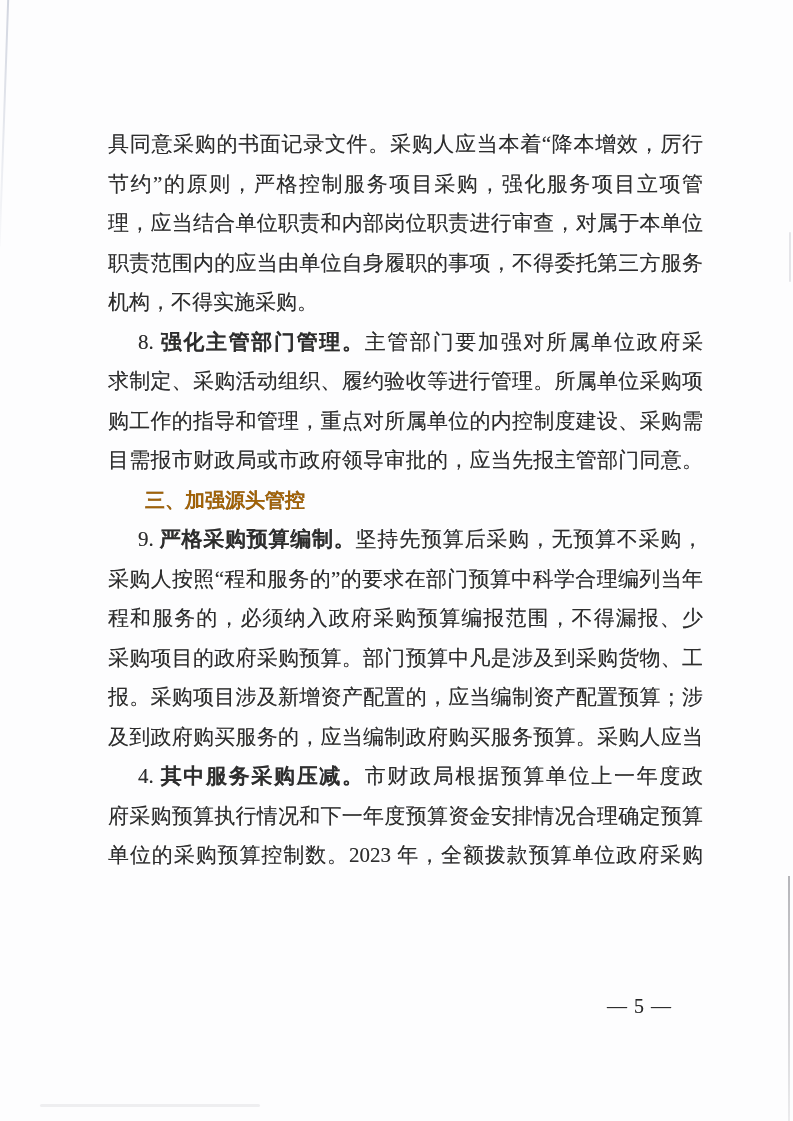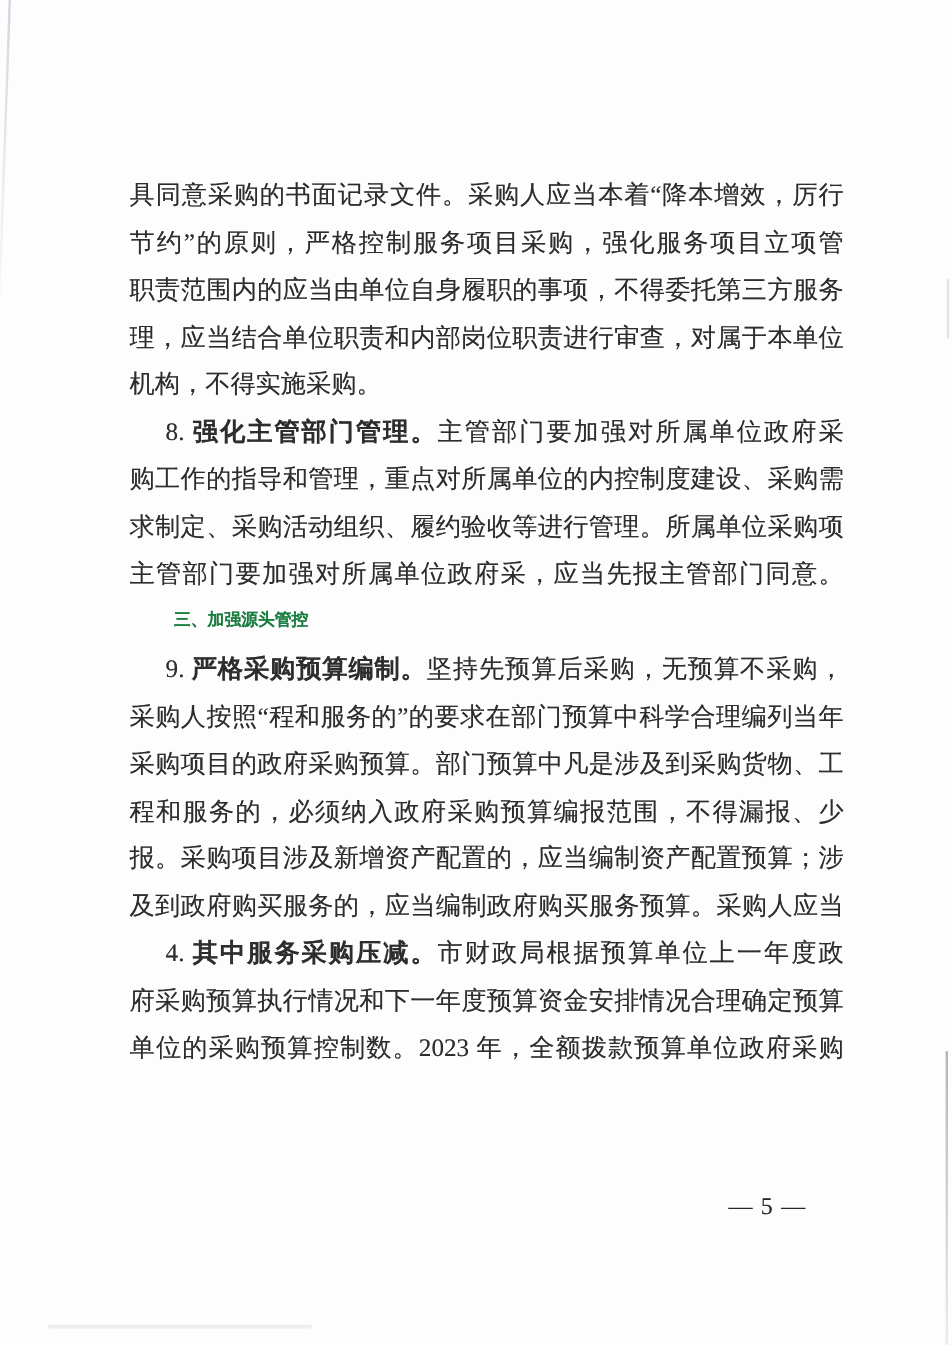--- a/index.html
+++ b/index.html
@@ -54,45 +54,45 @@
     bottom: 14px;
     width: 220px;
     height: 3px;
     background: rgba(170,170,175,0.18);
     border-radius: 2px;
   }
 
   .textcol {
     position: absolute;
     left: 108px;
-    top: 143px;
+    top: 125px;
     width: 595px;
     font-size: 21px;
   }
   .line {
     height: 39.5px;
     line-height: 39.5px;
     text-shadow: 0 0 0.5px rgba(40,40,40,0.45);
   }
   .fill {
     text-align: justify;
     text-align-last: justify;
   }
   .indent1 {
     text-indent: 30px;
   }
   .lead {
     font-weight: bold;
   }
   .heading {
-    font-family: Liberation Mono, monospace;
+    font-family: Liberation Sans, sans-serif;
     font-weight: bold;
-    font-size: 14px;
+    font-size: 20px;
     text-indent: 37px;
-    color: #15803d;
+    color: #a16207;
   }
   .page-number {
     position: absolute;
     top: 994px;
     right: 121px;
     font-size: 20px;
     line-height: 24px;
     letter-spacing: 1px;
     color: #262626;
     text-shadow: 0 0 0.5px rgba(40,40,40,0.4);
@@ -105,35 +105,35 @@
 
   <div class="scan-artifact-left"></div>
   <div class="scan-artifact-right-small"></div>
   <div class="scan-artifact-right"></div>
   <div class="scan-artifact-bottom"></div>
 
   <div class="textcol">
 
     <div class="line fill">具同意采购的书面记录文件。采购人应当本着“降本增效，厉行</div>
     <div class="line fill">节约”的原则，严格控制服务项目采购，强化服务项目立项管</div>
+    <div class="line fill">理，应当结合单位职责和内部岗位职责进行审查，对属于本单位</div>
     <div class="line fill">职责范围内的应当由单位自身履职的事项，不得委托第三方服务</div>
-    <div class="line fill">理，应当结合单位职责和内部岗位职责进行审查，对属于本单位</div>
     <div class="line">机构，不得实施采购。</div>
 
     <div class="line fill indent1"><span>8. </span><span class="lead">强化主管部门管理。</span><span>主管部门要加强对所属单位政府采</span></div>
+    <div class="line fill">求制定、采购活动组织、履约验收等进行管理。所属单位采购项</div>
     <div class="line fill">购工作的指导和管理，重点对所属单位的内控制度建设、采购需</div>
-    <div class="line fill">求制定、采购活动组织、履约验收等进行管理。所属单位采购项</div>
-    <div class="line fill">主管部门要加强对所属单位政府采，应当先报主管部门同意。</div>
+    <div class="line fill">目需报市财政局或市政府领导审批的，应当先报主管部门同意。</div>
 
     <div class="line heading">三、加强源头管控</div>
 
     <div class="line fill indent1"><span>9. </span><span class="lead">严格采购预算编制。</span><span>坚持先预算后采购，无预算不采购，</span></div>
     <div class="line fill">采购人按照“程和服务的”的要求在部门预算中科学合理编列当年</div>
+    <div class="line fill">程和服务的，必须纳入政府采购预算编报范围，不得漏报、少</div>
     <div class="line fill">采购项目的政府采购预算。部门预算中凡是涉及到采购货物、工</div>
-    <div class="line fill">程和服务的，必须纳入政府采购预算编报范围，不得漏报、少</div>
     <div class="line fill">报。采购项目涉及新增资产配置的，应当编制资产配置预算；涉</div>
     <div class="line fill">及到政府购买服务的，应当编制政府购买服务预算。采购人应当</div>
 
     <div class="line fill indent1"><span>4. </span><span class="lead">其中服务采购压减。</span><span>市财政局根据预算单位上一年度政</span></div>
     <div class="line fill">府采购预算执行情况和下一年度预算资金安排情况合理确定预算</div>
     <div class="line fill">单位的采购预算控制数。2023 年，全额拨款预算单位政府采购</div>
 
   </div>
 
   <div class="page-number">— 5 —</div>

